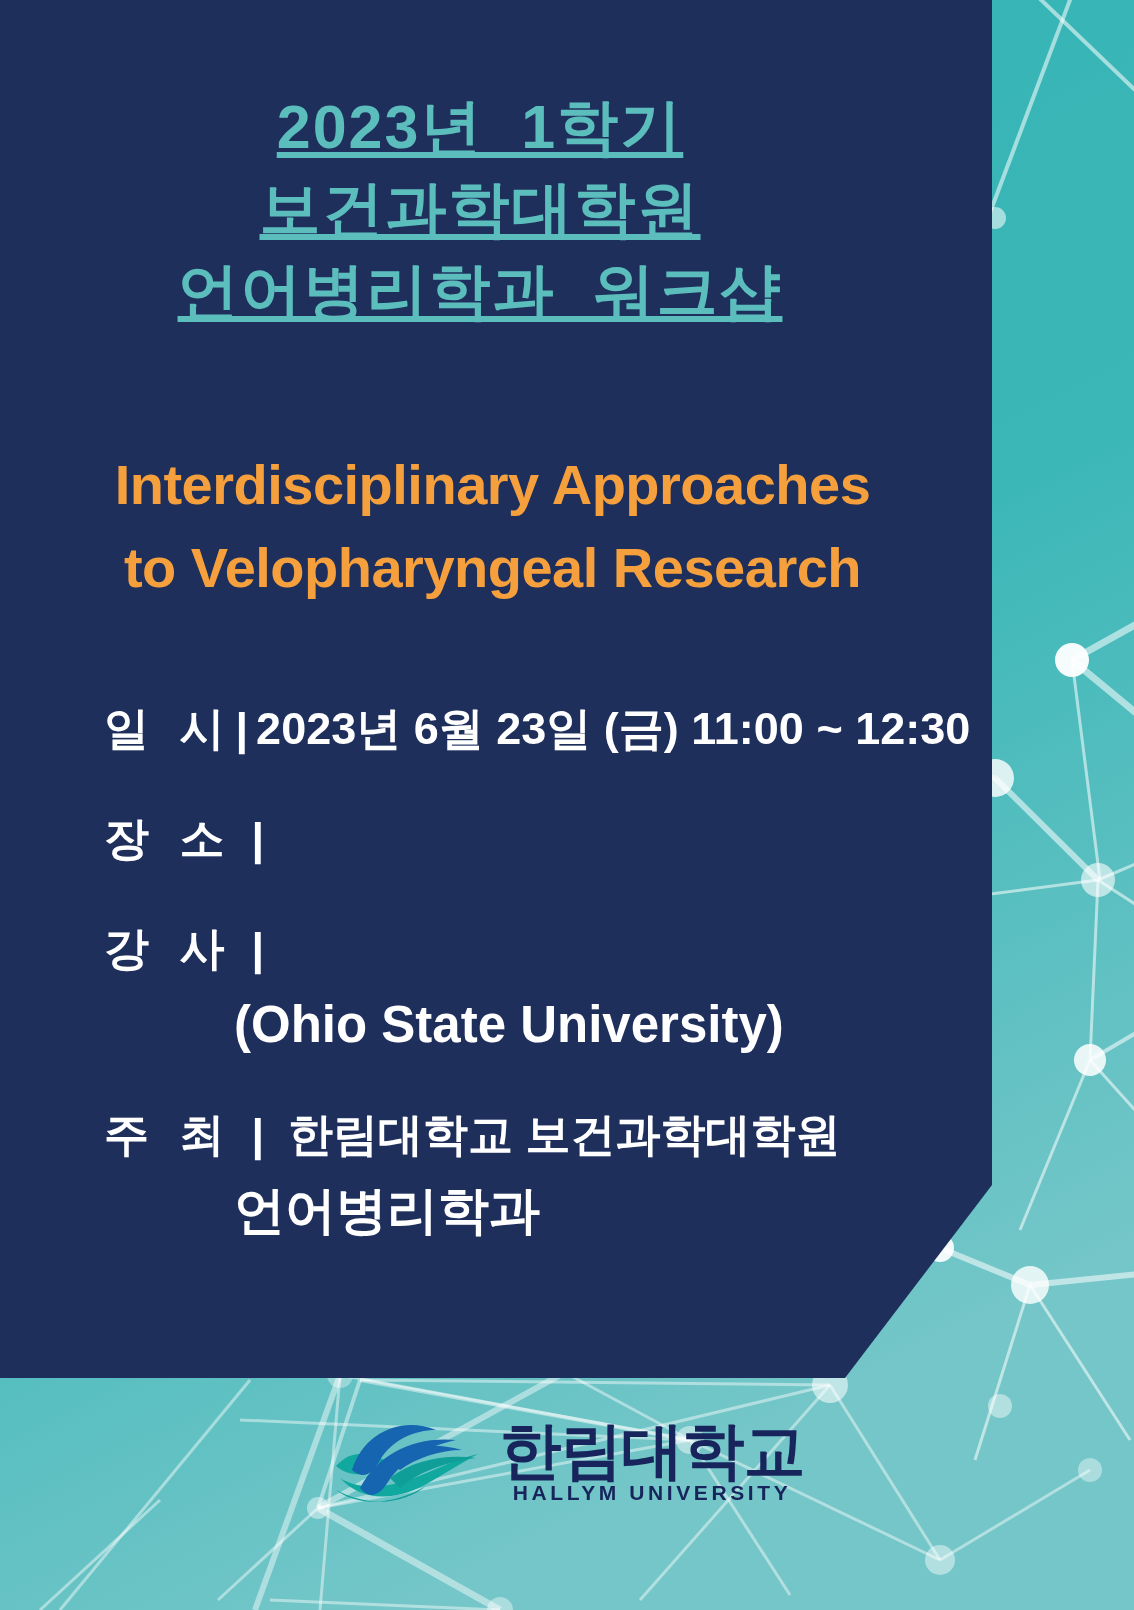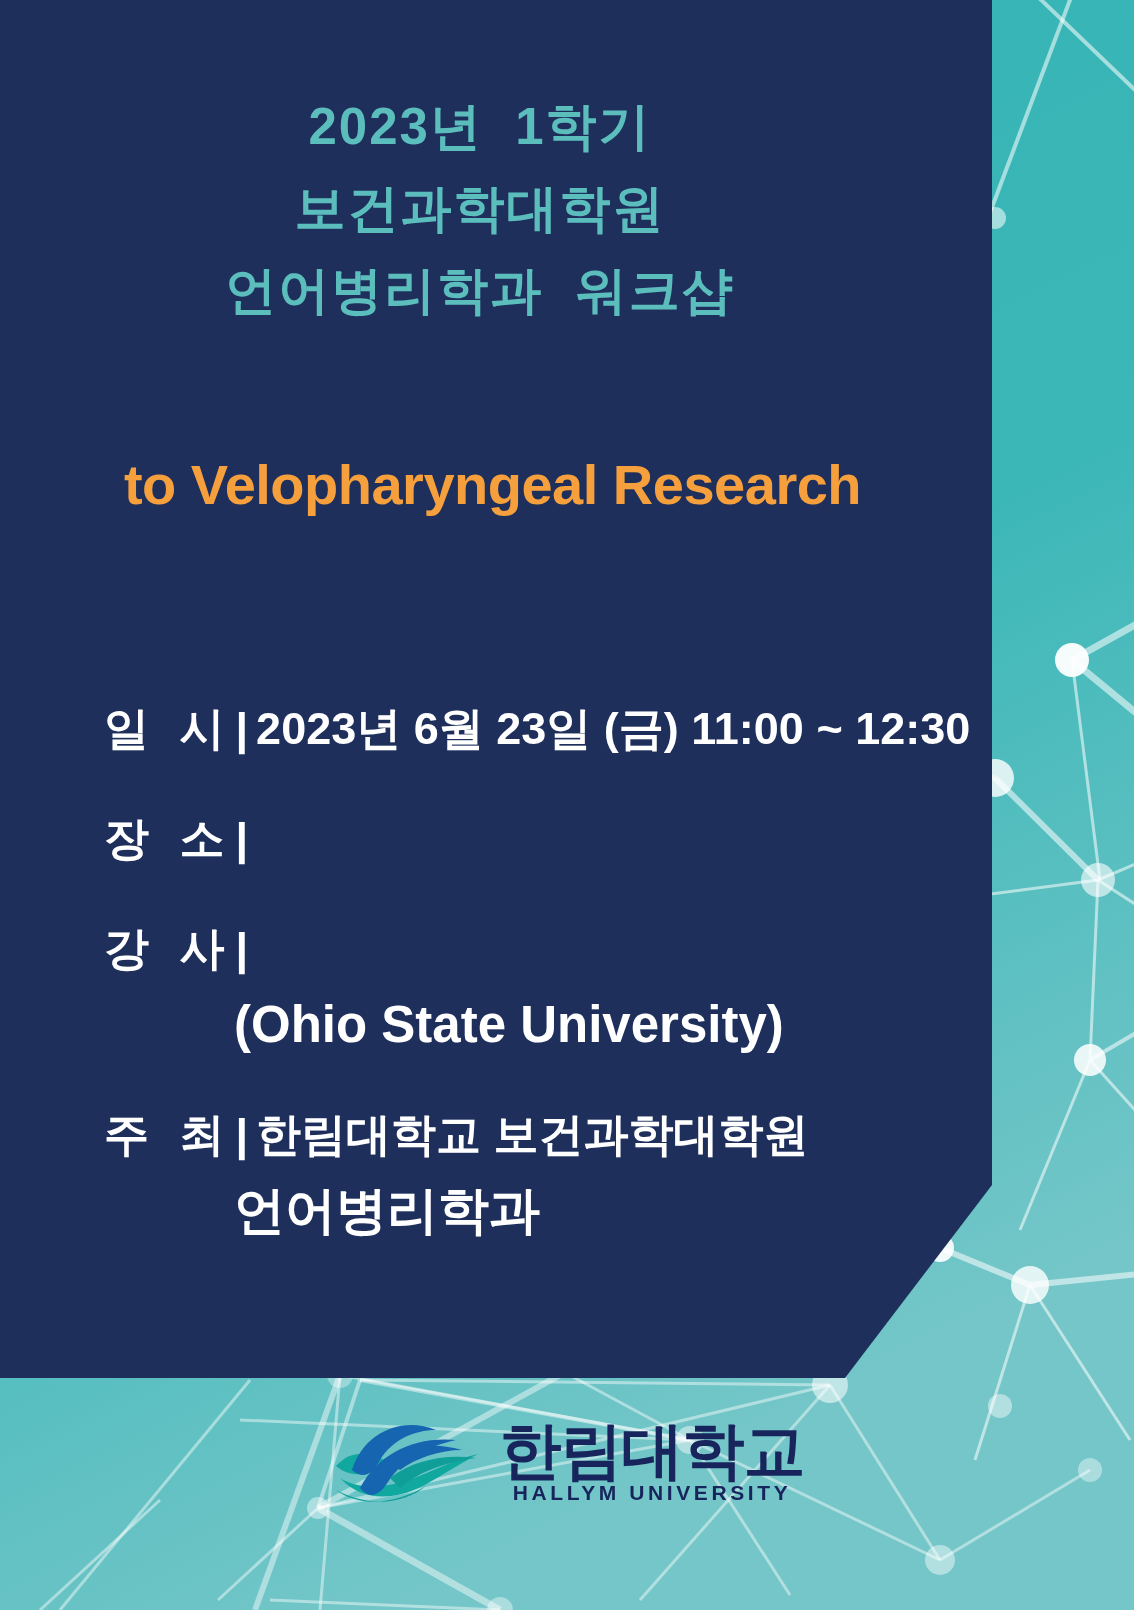--- a/index.html
+++ b/index.html
@@ -49,24 +49,25 @@
     z-index: 3;
   }
 
   .kr-title {
     position: absolute;
     left: 0;
     top: 86px;
     width: 960px;
     text-align: center;
     color: #5cbdbd;
-    font-size: 51px;
+    font-size: 61px;
     font-weight: bold;
     line-height: 82px;
     letter-spacing: 2px;
+    text-decoration: underline;
   }
   .kr-title .ln { display: block; white-space: pre; }
 
   .en-title {
     position: absolute;
     left: 40px;
     top: 443px;
     width: 905px;
     text-align: center;
     color: #f5a03c;
@@ -86,21 +87,21 @@
   }
 
   .detail-row {
     display: flex;
     align-items: baseline;
     font-size: 45px;
     font-weight: bold;
     line-height: 58px;
     white-space: nowrap;
   }
-  .detail-row.spaced { margin-top: 52px; }
+  .detail-row.spaced { margin-top: 52px; gap: 16px; }
 
   .detail-label {
     letter-spacing: 9px;
     margin-right: 2px;
   }
   .detail-sep {
     margin: 0 8px 0 0;
     font-weight: bold;
   }
   .detail-value {
@@ -236,20 +237,21 @@
 
   <div id="content">
 
     <div class="kr-title">
       <span class="ln">2023년  1학기</span>
       <span class="ln">보건과학대학원</span>
       <span class="ln">언어병리학과  워크샵</span>
     </div>
 
     <div class="en-title">
+      <span class="ln">Interdisciplinary Approaches</span>
       <span class="ln">to Velopharyngeal Research</span>
     </div>
 
     <div class="details">
 
       <div class="detail-row">
         <span class="detail-label">일 시</span>
         <span class="detail-sep">|</span>
         <span class="detail-value">2023년 6월 23일 (금) 11:00 ~ 12:30</span>
       </div>

